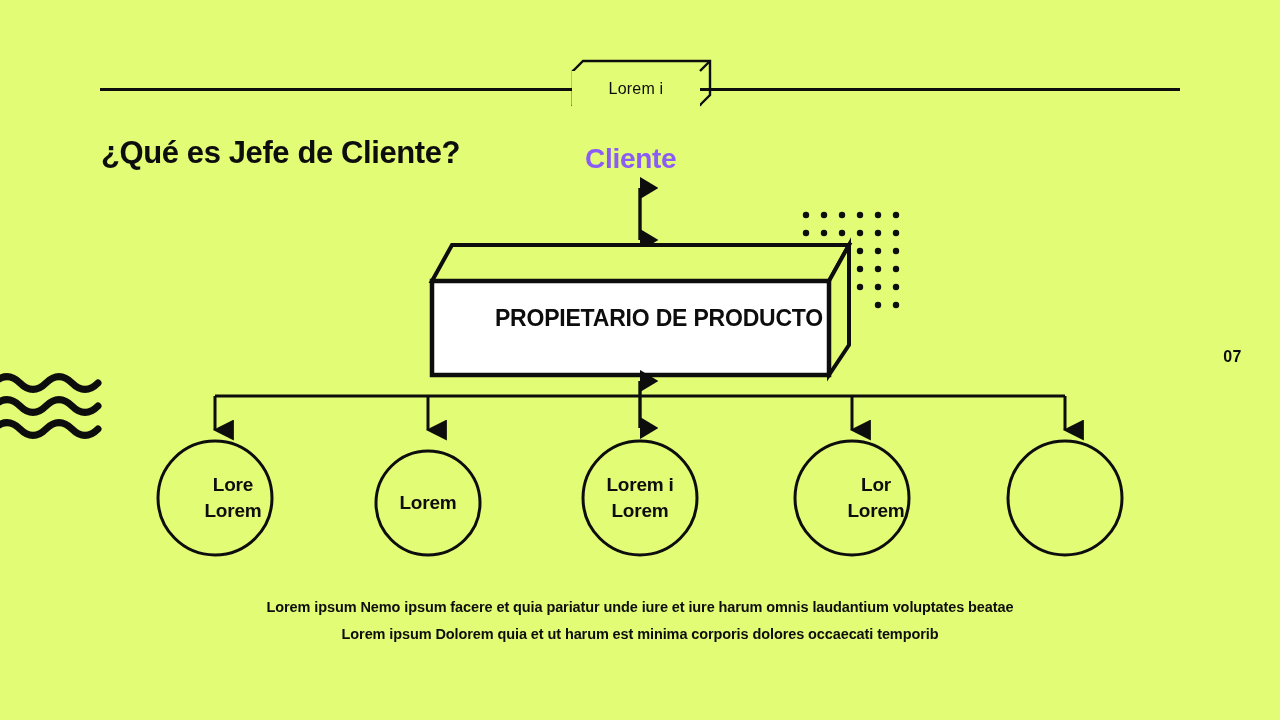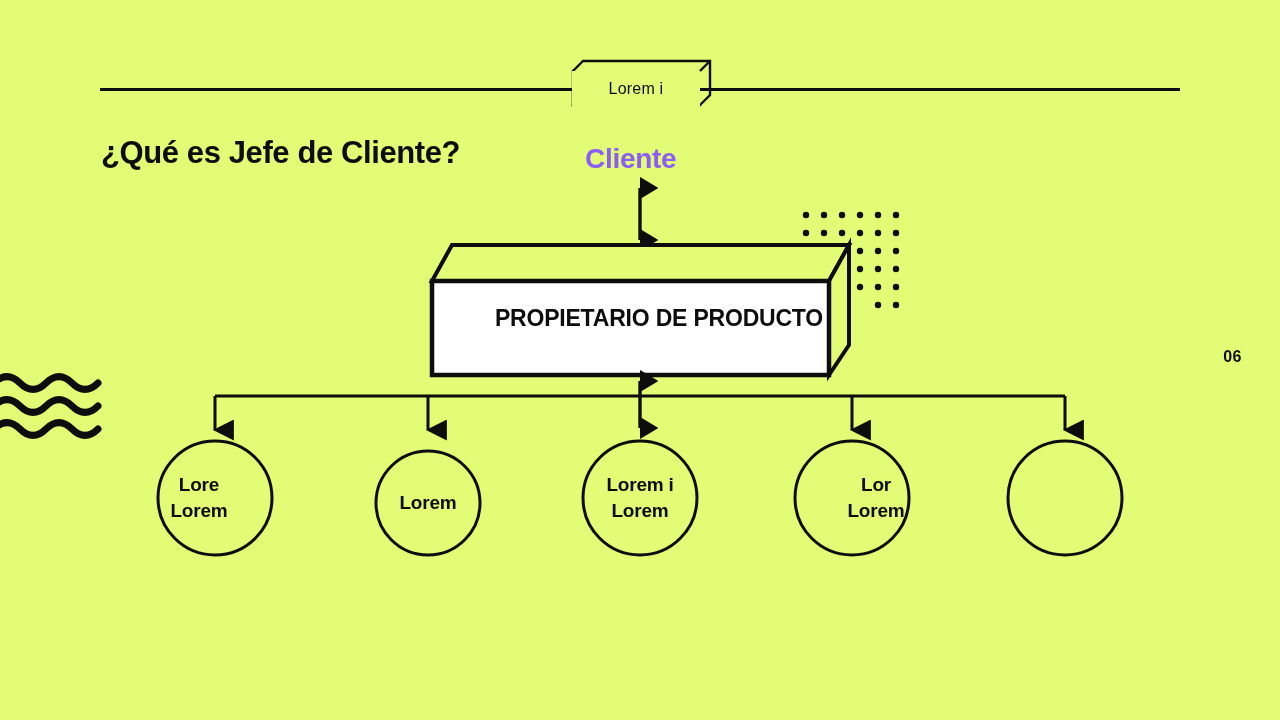--- a/index.html
+++ b/index.html
@@ -253,21 +253,21 @@
   <div class="header-tab">
     <div class="tab-label">Lorem i</div>
   </div>
 
   <div class="slide-title">¿Qué es Jefe de Cliente?</div>
 
   <div class="client-label">Cliente</div>
 
   <div class="box-label">PROPIETARIO DE PRODUCTO</div>
 
-  <div class="node" style="left:142px; top:441px; width:114px; height:114px;">
+  <div class="node" style="left:176px; top:441px; width:114px; height:114px;">
     <div>
       <div>Lore</div>
       <div>Lorem</div>
     </div>
   </div>
 
   <div class="node" style="left:376px; top:451px; width:104px; height:104px;">
     <div>
       <div>Lorem</div>
     </div>
@@ -281,16 +281,20 @@
   </div>
 
   <div class="node" style="left:819px; top:441px; width:114px; height:114px;">
     <div>
       <div>Lor</div>
       <div>Lorem</div>
     </div>
   </div>
 
 
-
-  <div class="page-number">06</div>
+  <div class="caption">
+    <div>Lorem ipsum Nemo ipsum facere et quia pariatur unde iure et iure harum omnis laudantium voluptates beatae</div>
+    <div>Lorem ipsum Dolorem quia et ut harum est minima corporis dolores occaecati temporib</div>
+  </div>
+
+  <div class="page-number">07</div>
 
 </div>
 
 </body></html>

